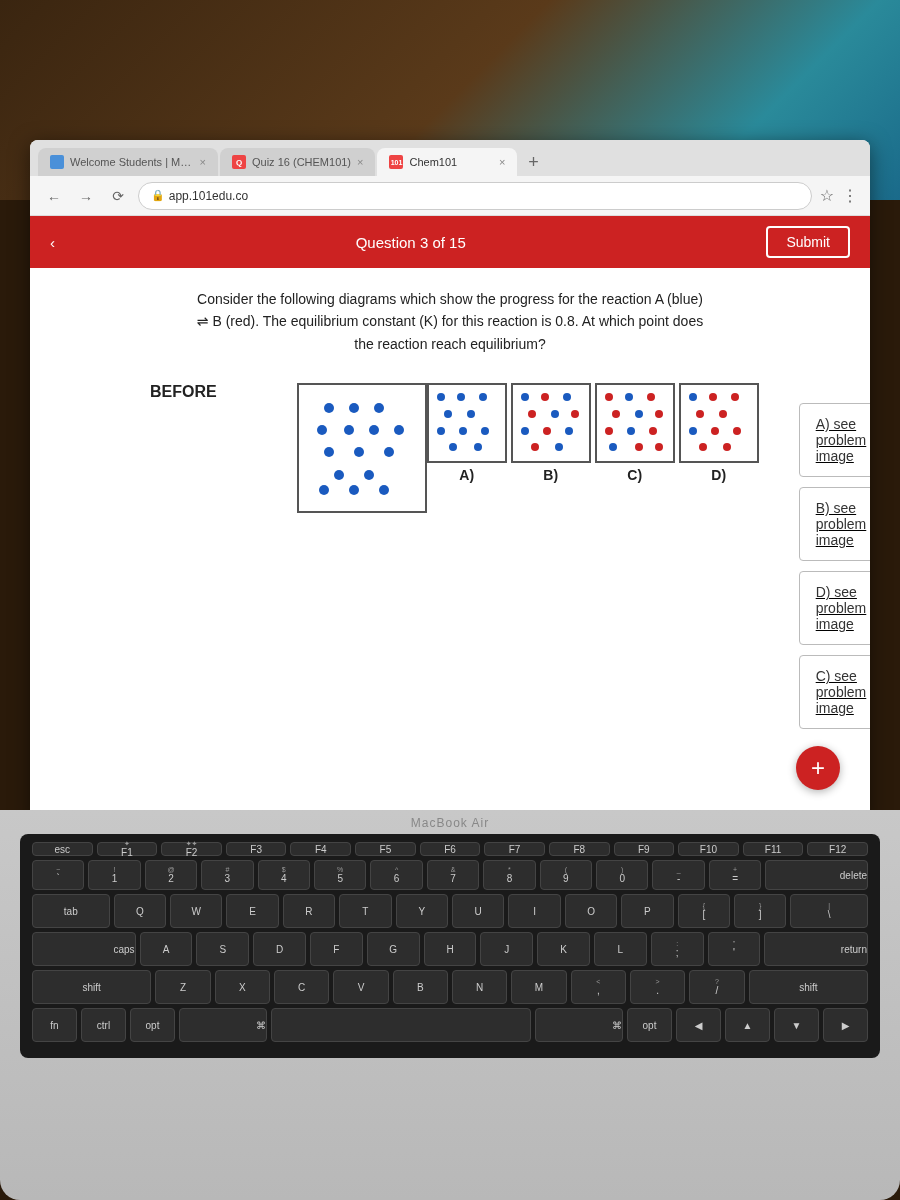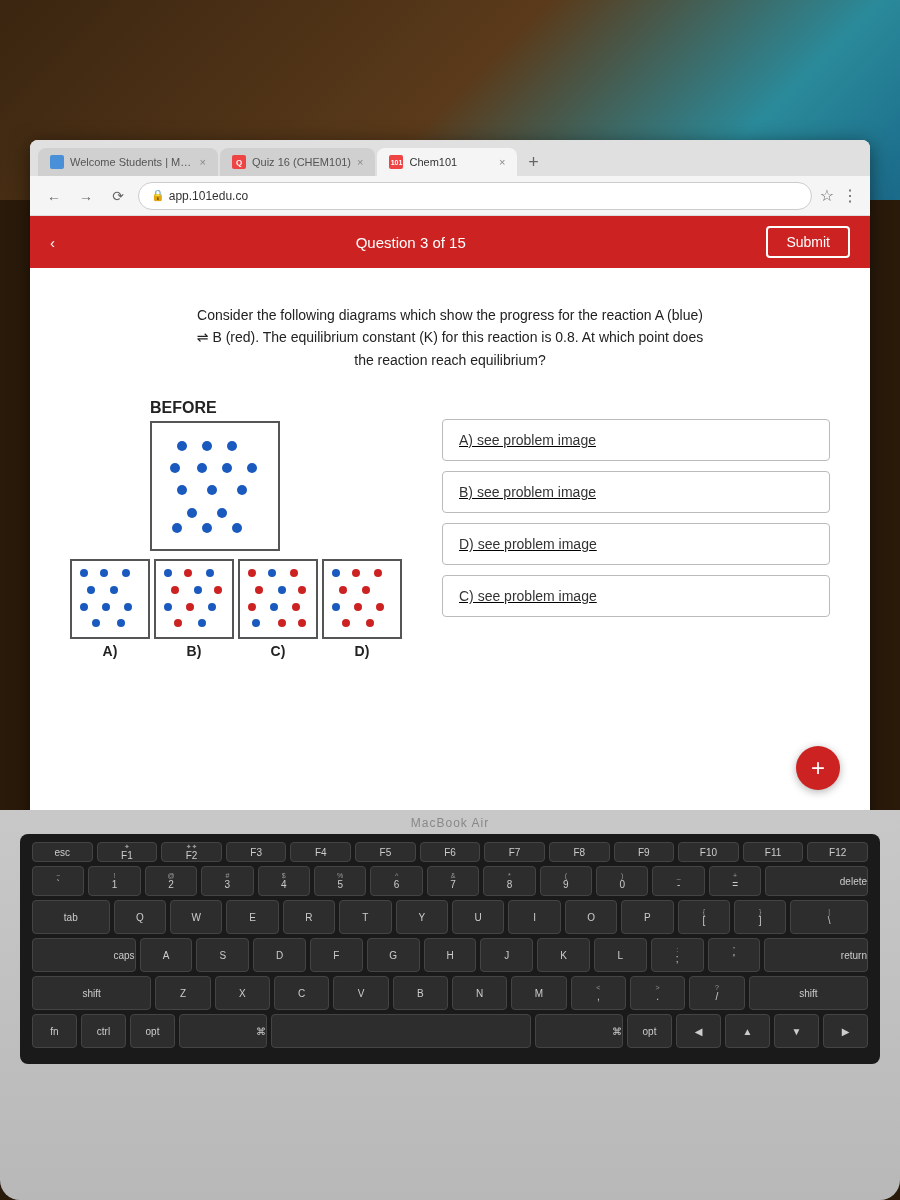--- a/index.html
+++ b/index.html
@@ -169,42 +169,41 @@
       border: 2px solid white;
       padding: 6px 18px;
       border-radius: 4px;
       font-size: 14px;
       cursor: pointer;
       font-weight: 500;
     }
 
     
     .quiz-content {
-      padding: 36px 40px;
+      padding: 20px 40px;
       flex: 1;
     }
 
     .question-text {
       font-size: 14px;
       color: #222;
       line-height: 1.6;
       text-align: center;
       margin-bottom: 28px;
     }
 
     .diagram-section {
       display: flex;
       gap: 40px;
       align-items: flex-start;
     }
 
     
     .diagrams-left {
       display: flex;
-      flex-direction: column;
       gap: 0px;
     }
 
     .before-label {
       font-size: 16px;
       font-weight: 700;
       color: #222;
       margin-bottom: 4px;
       margin-left: 80px;
     }
@@ -352,21 +351,21 @@
       display: flex;
       align-items: center;
       justify-content: center;
       flex-direction: column;
       cursor: pointer;
       line-height: 1.1;
       position: relative;
     }
 
     .key-fn {
-      height: 20px;
+      height: 14px;
       min-width: 44px;
       flex: 1;
     }
 
     .key-num {
       height: 30px;
       min-width: 44px;
       flex: 1;
     }
 

